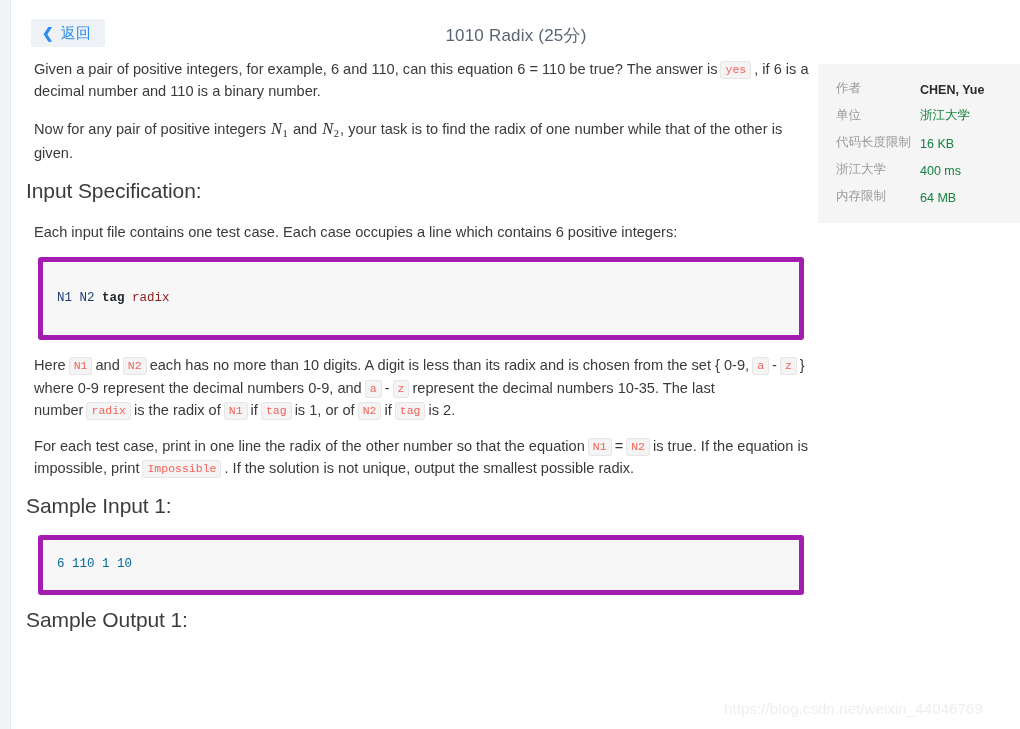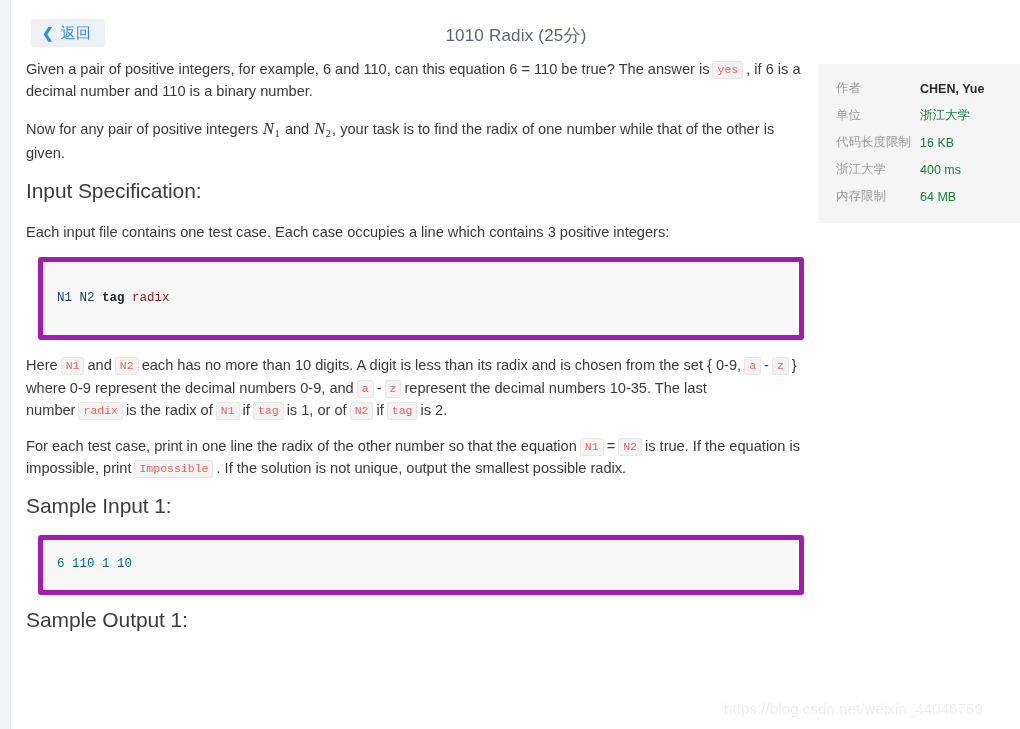--- a/index.html
+++ b/index.html
@@ -80,41 +80,41 @@
   .infobox {
     position: absolute;
     left: 806px; top: 6px;
     width: 202px;
     background: #f5f5f5;
     padding: 16px 0 18px 0;
     box-sizing: border-box;
   }
   .info-row {
     display: flex;
-    align-items: center;
+    align-items: flex-end;
     padding: 0 0 0 18px;
     margin-bottom: 10px;
     font-size: 12.5px;
   }
   .info-row:last-child { margin-bottom: 0; }
   .info-label {
     width: 84px;
     flex: 0 0 84px;
     color: #9b9b9b;
     font-size: 12.5px;
   }
   .info-value {
     color: #15803d;
     font-size: 12.5px;
   }
   .info-value.strong { font-weight: bold; color: #2b2b2b; }
 
   
   p.para {
-    margin: 0 0 14px 0;
+    margin: 0 0 14px 8px;
     font-size: 14.6px;
     line-height: 1.52;
     color: #3a3a3a;
   }
   h2.sec {
     margin: 12px 0 17px 0;
     font-size: 21px;
     font-weight: 300;
     color: #3c3c3c;
     line-height: 1.2;
@@ -222,21 +222,21 @@
     </aside>
 
     <main class="content">
 
       <p class="para"><span>Given a pair of positive integers, for example, 6 and 110, can this equation 6 = 110 be true? The answer is</span><code class="ic">yes</code><span>, if 6 is a decimal number and 110 is a binary number.</span></p>
 
       <p class="para"><span>Now for any pair of positive integers</span> <span class="mvar"><span>N</span><sub>1</sub></span> <span>and</span> <span class="mvar"><span>N</span><sub>2</sub></span><span>, your task is to find the radix of one number while that of the other is given.</span></p>
 
       <h2 class="sec">Input Specification:</h2>
 
-      <p class="para">Each input file contains one test case. Each case occupies a line which contains 3 positive integers:</p>
+      <p class="para">Each input file contains one test case. Each case occupies a line which contains 6 positive integers:</p>
 
       <pre class="block tall"><span class="tok-var">N1</span> <span class="tok-var">N2</span> <span class="tok-kw">tag</span> <span class="tok-ident">radix</span></pre>
 
       <p class="para" style="margin-top:14px"><span>Here</span><code class="ic">N1</code><span>and</span><code class="ic">N2</code><span>each has no more than 10 digits. A digit is less than its radix and is chosen from the set { 0-9,</span><code class="ic">a</code><span>-</span><code class="ic">z</code><span>} where 0-9 represent the decimal numbers 0-9, and</span><code class="ic">a</code><span>-</span><code class="ic">z</code><span>represent the decimal numbers 10-35. The last number</span><code class="ic">radix</code><span>is the radix of</span><code class="ic">N1</code><span>if</span><code class="ic">tag</code><span>is 1, or of</span><code class="ic">N2</code><span>if</span><code class="ic">tag</code><span>is 2.</span></p>
 
 
       <p class="para"><span>For each test case, print in one line the radix of the other number so that the equation</span><code class="ic">N1</code><span>=</span><code class="ic">N2</code><span>is true. If the equation is impossible, print</span><code class="ic">Impossible</code><span>. If the solution is not unique, output the smallest possible radix.</span></p>
 
       <h2 class="sec">Sample Input 1:</h2>
 

